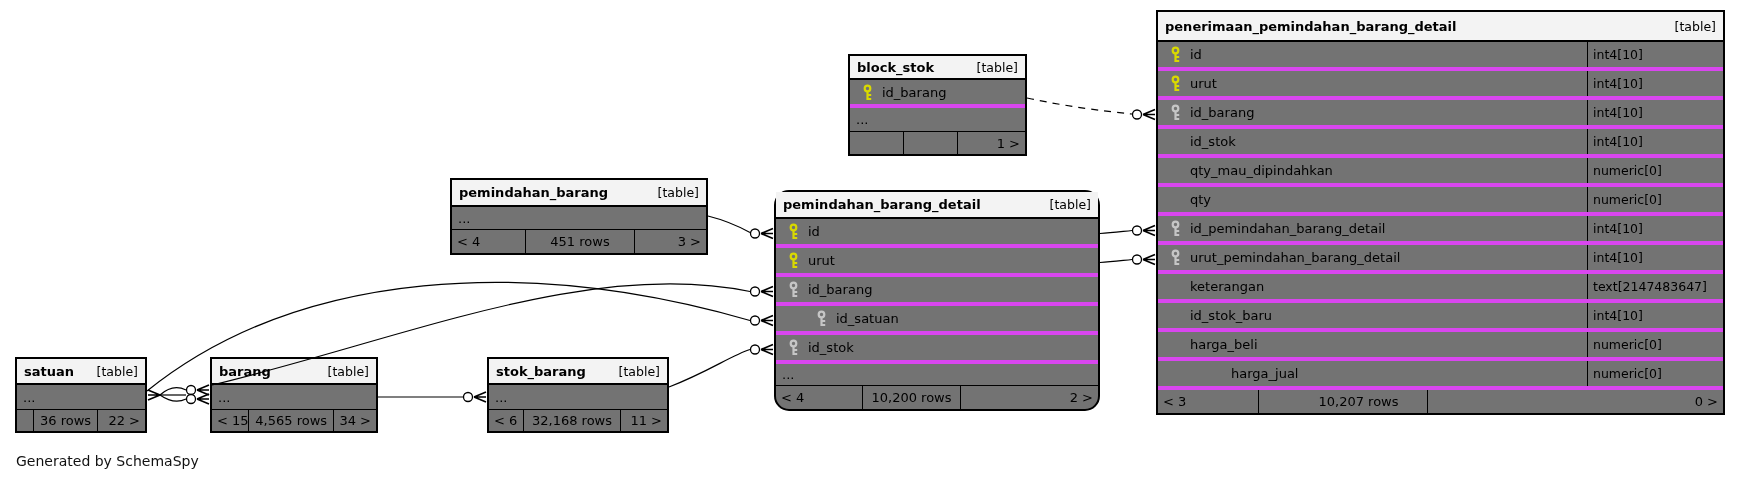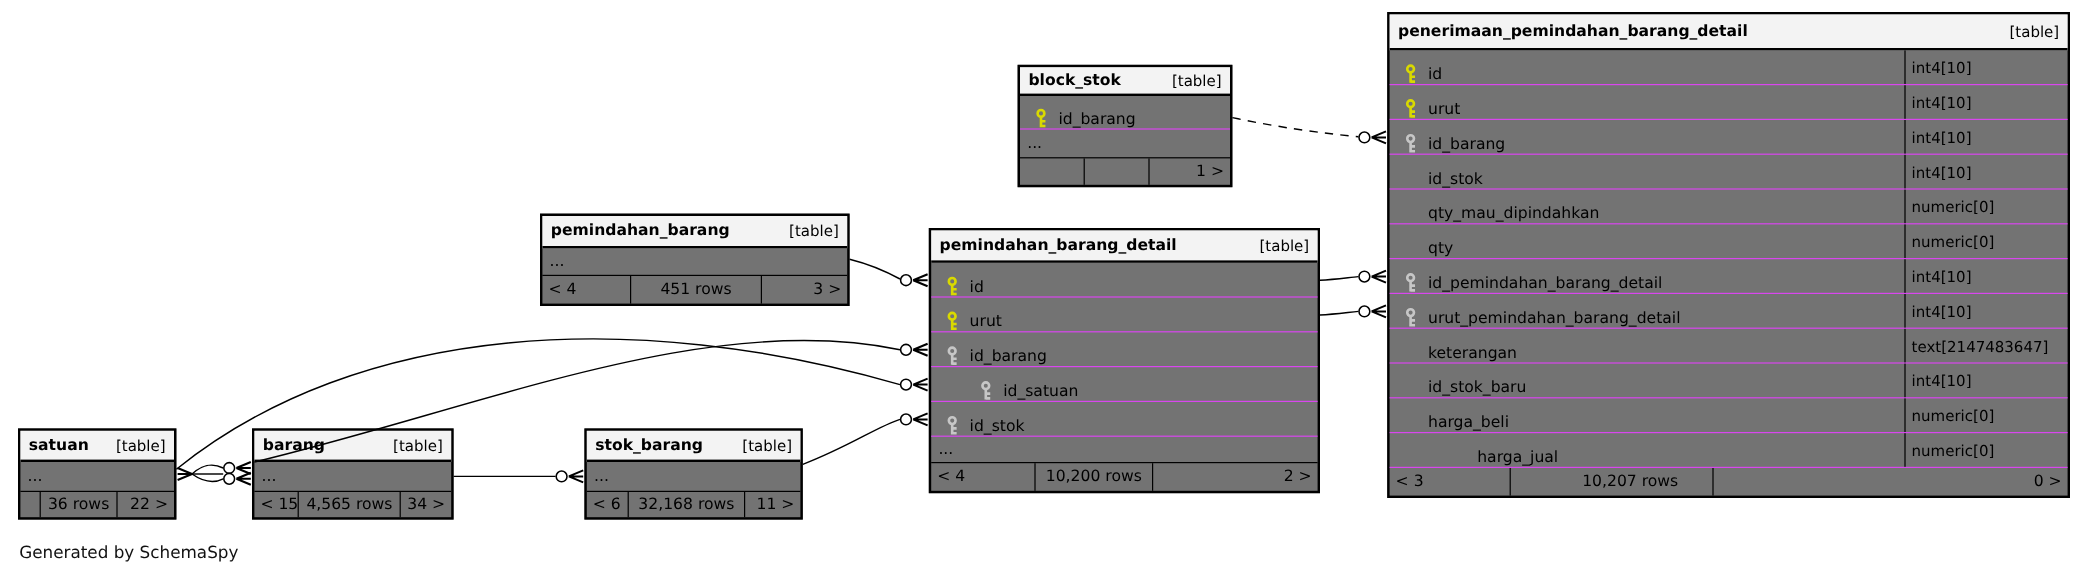--- a/index.html
+++ b/index.html
@@ -3,21 +3,21 @@
 <meta charset="utf-8">
 <style>
   html,body{margin:0;padding:0;background:#fff;}
   .canvas{position:relative;width:1744px;height:488px;background:#ffffff;
           font-family:"DejaVu Sans",sans-serif;font-size:13px;color:#000;overflow:hidden;}
   .tbl{position:absolute;background:#737373;border:2px solid #000;box-sizing:border-box;}
   .hdr{display:flex;justify-content:space-between;align-items:center;background:#f3f3f3;
        border-bottom:2px solid #000;padding:0 7px;box-sizing:border-box;}
   .tname{font-weight:bold;white-space:nowrap;}
   .tag{font-weight:normal;font-size:12.5px;margin-left:14px;white-space:nowrap;}
-  .row{display:flex;align-items:flex-end;border-bottom:1px solid #d946ef;box-sizing:border-box;}
+  .row{display:flex;align-items:center;border-bottom:4px solid #d946ef;box-sizing:border-box;}
   .keyicon{flex:0 0 auto;margin:0 9px 0 12px;}
   .keyspacer{flex:0 0 auto;width:11px;margin:0 9px 0 12px;}
   .colname{white-space:nowrap;}
   .coltype{margin-left:auto;flex:0 0 auto;width:136px;align-self:stretch;display:flex;
            align-items:center;padding:0 5px;border-left:1px solid #000;box-sizing:border-box;
            font-size:12.5px;white-space:nowrap;}
   .dots{display:flex;align-items:center;border-bottom:1px solid #000;padding:0 6px;box-sizing:border-box;}
   .foot{display:flex;align-items:stretch;box-sizing:border-box;}
   .fc{display:flex;align-items:center;padding:0 5px;box-sizing:border-box;white-space:nowrap;}
   .fc.l{justify-content:flex-start;}
@@ -61,21 +61,21 @@
       <span class="tag">[table]</span>
     </div>
     <div class="dots" style="height:23px;">...</div>
     <div class="foot" style="height:23px;">
       <span class="fc l" style="width:73px;">&lt; 4</span>
       <span class="fc m" style="width:110px;">451 rows</span>
       <span class="fc r">3 &gt;</span>
     </div>
   </div>
 
-  <div class="tbl" style="left:774px;top:190px;width:326px;">
+  <div class="tbl" style="left:774px;top:190px;width:326px;border-radius:15px;">
     <div class="hdr" style="height:27px;">
       <span class="tname">pemindahan_barang_detail</span>
       <span class="tag">[table]</span>
     </div>
     <div class="row" style="height:29px;">
       <svg class="keyicon" width="11" height="17" viewBox="0 0 11 17">
           <circle cx="5.5" cy="4.5" r="2.8" fill="none" stroke="#d9d900" stroke-width="2.2"></circle>
           <path d="M5.5 7.3 V16 M5.5 11 H9.2 M5.5 15 H9.2" fill="none" stroke="#d9d900" stroke-width="2.2"></path>
         </svg>
       <span class="colname">id</span>

